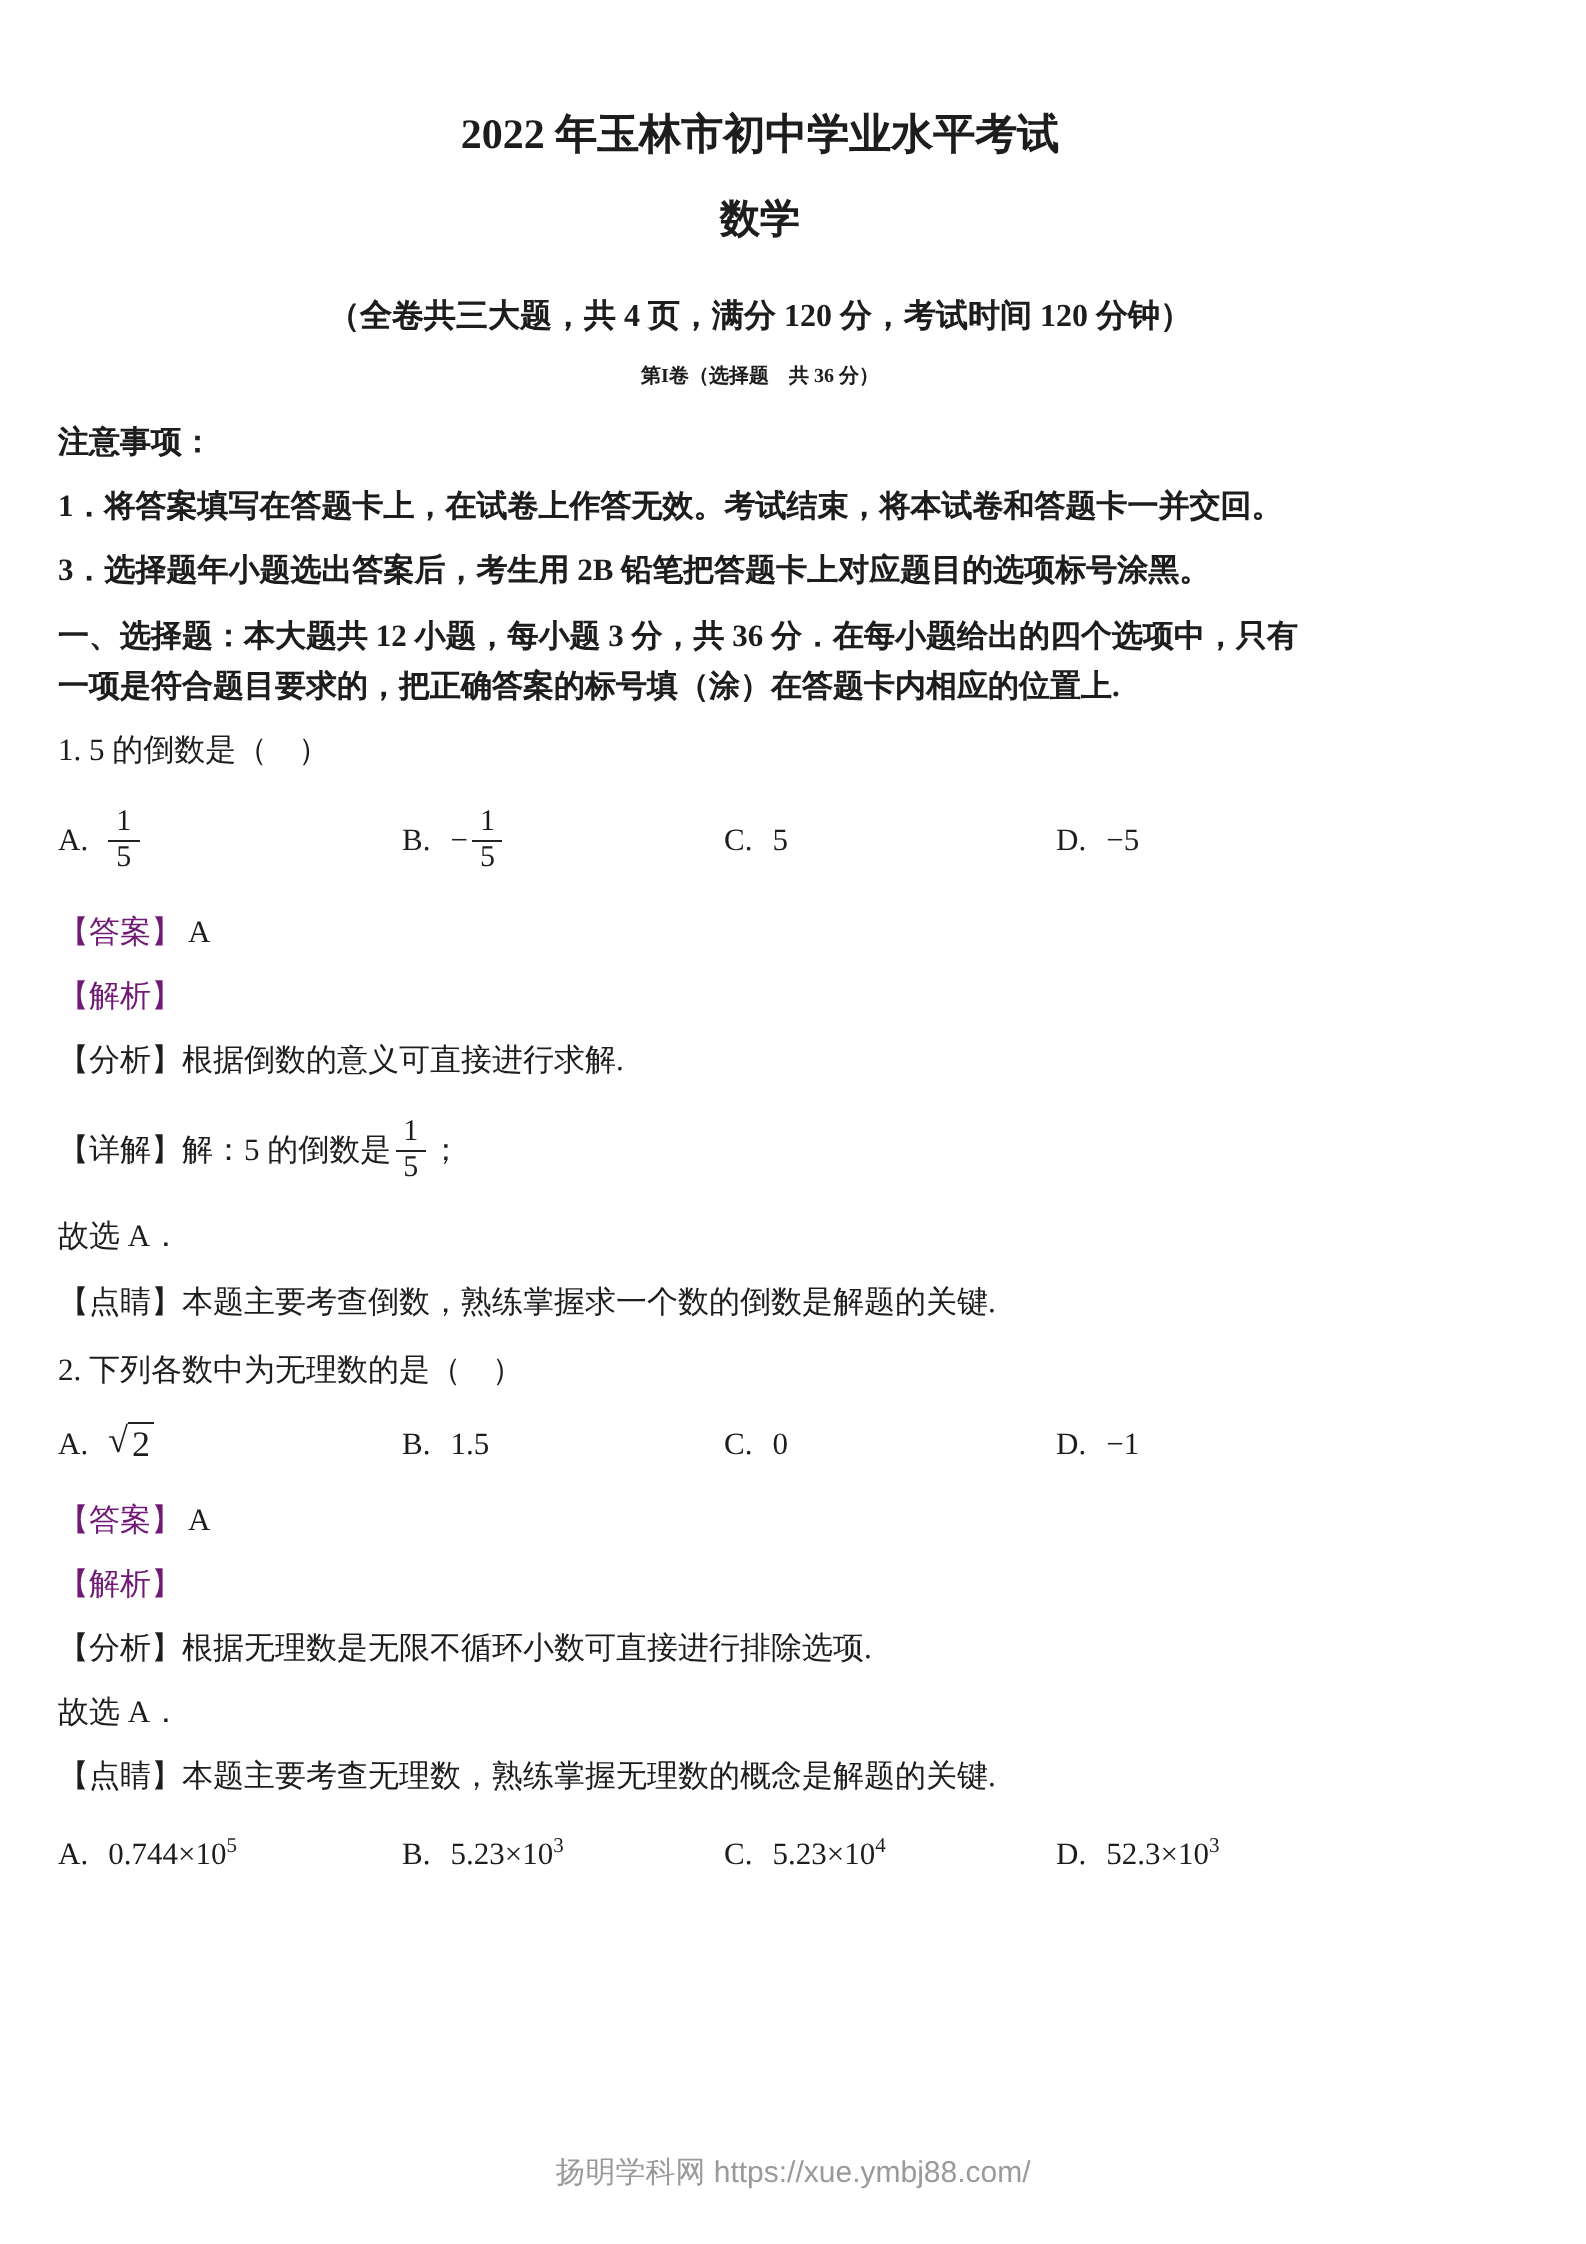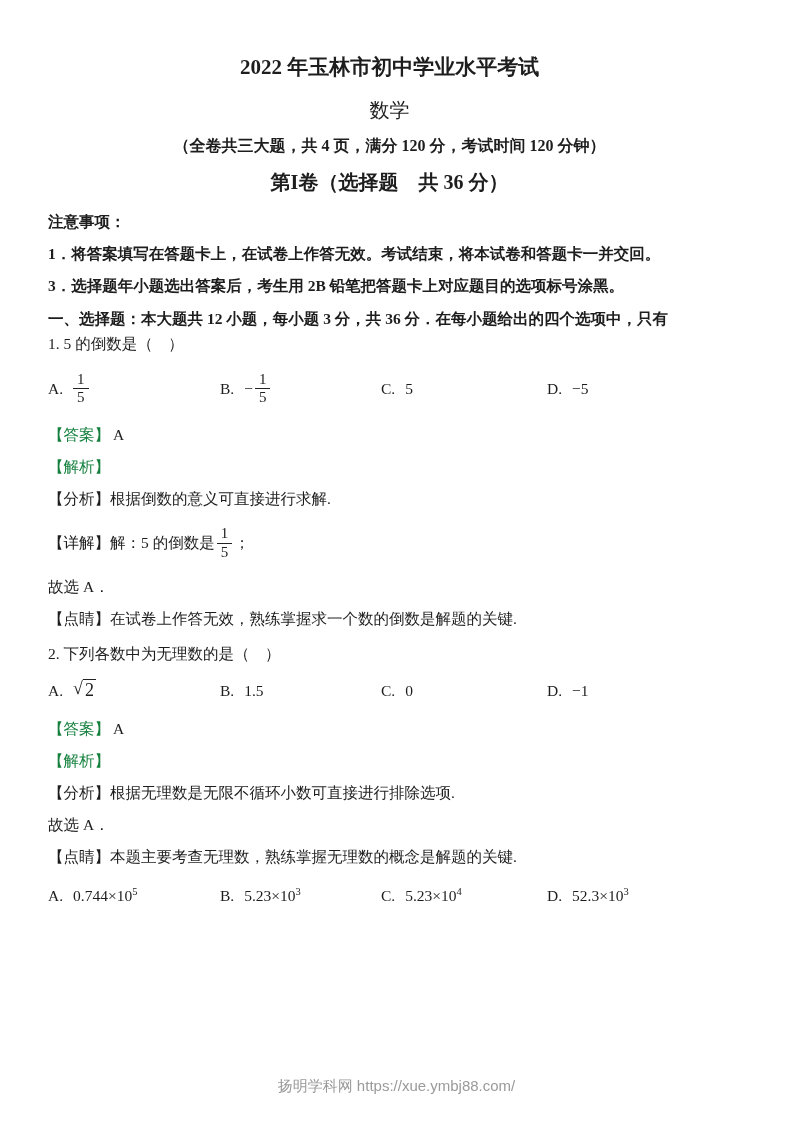--- a/index.html
+++ b/index.html
@@ -1,30 +1,30 @@
 <!DOCTYPE html>
 <html><head>
 <meta charset="utf-8">
 <style>
   html,body{margin:0;padding:0;background:#ffffff;}
   .page{
     width:793px;height:1122px;position:relative;box-sizing:border-box;
-    padding:54px 62px 0 48px;background:#ffffff;
+    padding:54px 62px 0 29px;background:#ffffff;
     font-family:"Liberation Serif","DejaVu Serif",serif;
     color:#1d1d1d;font-size:15.5px;
   }
   .center{text-align:center;}
   .bold{font-weight:bold;}
   .h-title{font-size:21px;font-weight:bold;margin:0 0 16px;line-height:1.3;}
-  .h-subject{font-size:20px;font-weight:normal;margin:0 0 13px;line-height:1.3;}
+  .h-subject{font-size:20px;font-weight:bold;margin:0 0 26px;line-height:1.3;}
   .h-meta{font-size:16px;font-weight:bold;margin:0 0 12px;line-height:1.3;}
-  .h-section{font-size:20px;font-weight:bold;margin:0 0 17px;line-height:1.3;}
+  .h-section{font-size:10px;font-weight:bold;margin:0 0 17px;line-height:1.3;}
   .line{margin:0 0 12px;line-height:1.3;}
   .tight{margin-bottom:5px;}
-  .blue{color:#15803d;}
+  .blue{color:#701a75;}
   .ans-val{margin-left:3px;}
   .opts{
     display:grid;grid-template-columns:172px 161px 166px 1fr;
     margin:0 0 13px;align-items:center;min-height:24px;
   }
   .opt{display:flex;align-items:center;}
   .opt-label{margin-right:10px;}
   .frac{
     display:inline-flex;flex-direction:column;align-items:center;
     vertical-align:middle;line-height:1.15;font-size:15px;
@@ -53,20 +53,21 @@
   <div class="h-title center">2022 年玉林市初中学业水平考试</div>
   <div class="h-subject center">数学</div>
   <div class="h-meta center">（全卷共三大题，共 4 页，满分 120 分，考试时间 120 分钟）</div>
   <div class="h-section center">第I卷（选择题　共 36 分）</div>
 
   <div>
     <div class="line bold">注意事项：</div>
     <div class="line bold">1．将答案填写在答题卡上，在试卷上作答无效。考试结束，将本试卷和答题卡一并交回。</div>
     <div class="line bold">3．选择题年小题选出答案后，考生用 2B 铅笔把答题卡上对应题目的选项标号涂黑。</div>
     <div class="line bold tight">一、选择题：本大题共 12 小题，每小题 3 分，共 36 分．在每小题给出的四个选项中，只有</div>
+    <div class="line bold">一项是符合题目要求的，把正确答案的标号填（涂）在答题卡内相应的位置上.</div>
   </div>
 
   <div>
     <div class="line">1. 5 的倒数是（　）</div>
     <div class="opts" style="min-height:46px;">
       <div class="opt">
         <span class="opt-label">A.</span>
         <span class="frac">
           <span class="num">1</span>
           <span class="den">5</span>
@@ -102,21 +103,21 @@
       <span>【详解】</span>
         <span>解：5 的倒数是</span>
       <span class="frac">
         <span class="num">1</span>
         <span class="den">5</span>
       </span>
       <span>；</span>
     </div>
     <div class="line">故选 A．</div>
     <div class="line" style="margin-bottom:14px;">
-      <span>【点睛】</span><span>在试卷上作答无效，熟练掌握求一个数的倒数是解题的关键.</span>
+      <span>【点睛】</span><span>本题主要考查倒数，熟练掌握求一个数的倒数是解题的关键.</span>
     </div>
   </div>
 
   <div>
     <div class="line">2. 下列各数中为无理数的是（　）</div>
     <div class="opts" style="min-height:30px;">
       <div class="opt">
         <span class="opt-label">A.</span>
         <span class="sqrt">
           <span class="sqrt-glyph">√</span>

